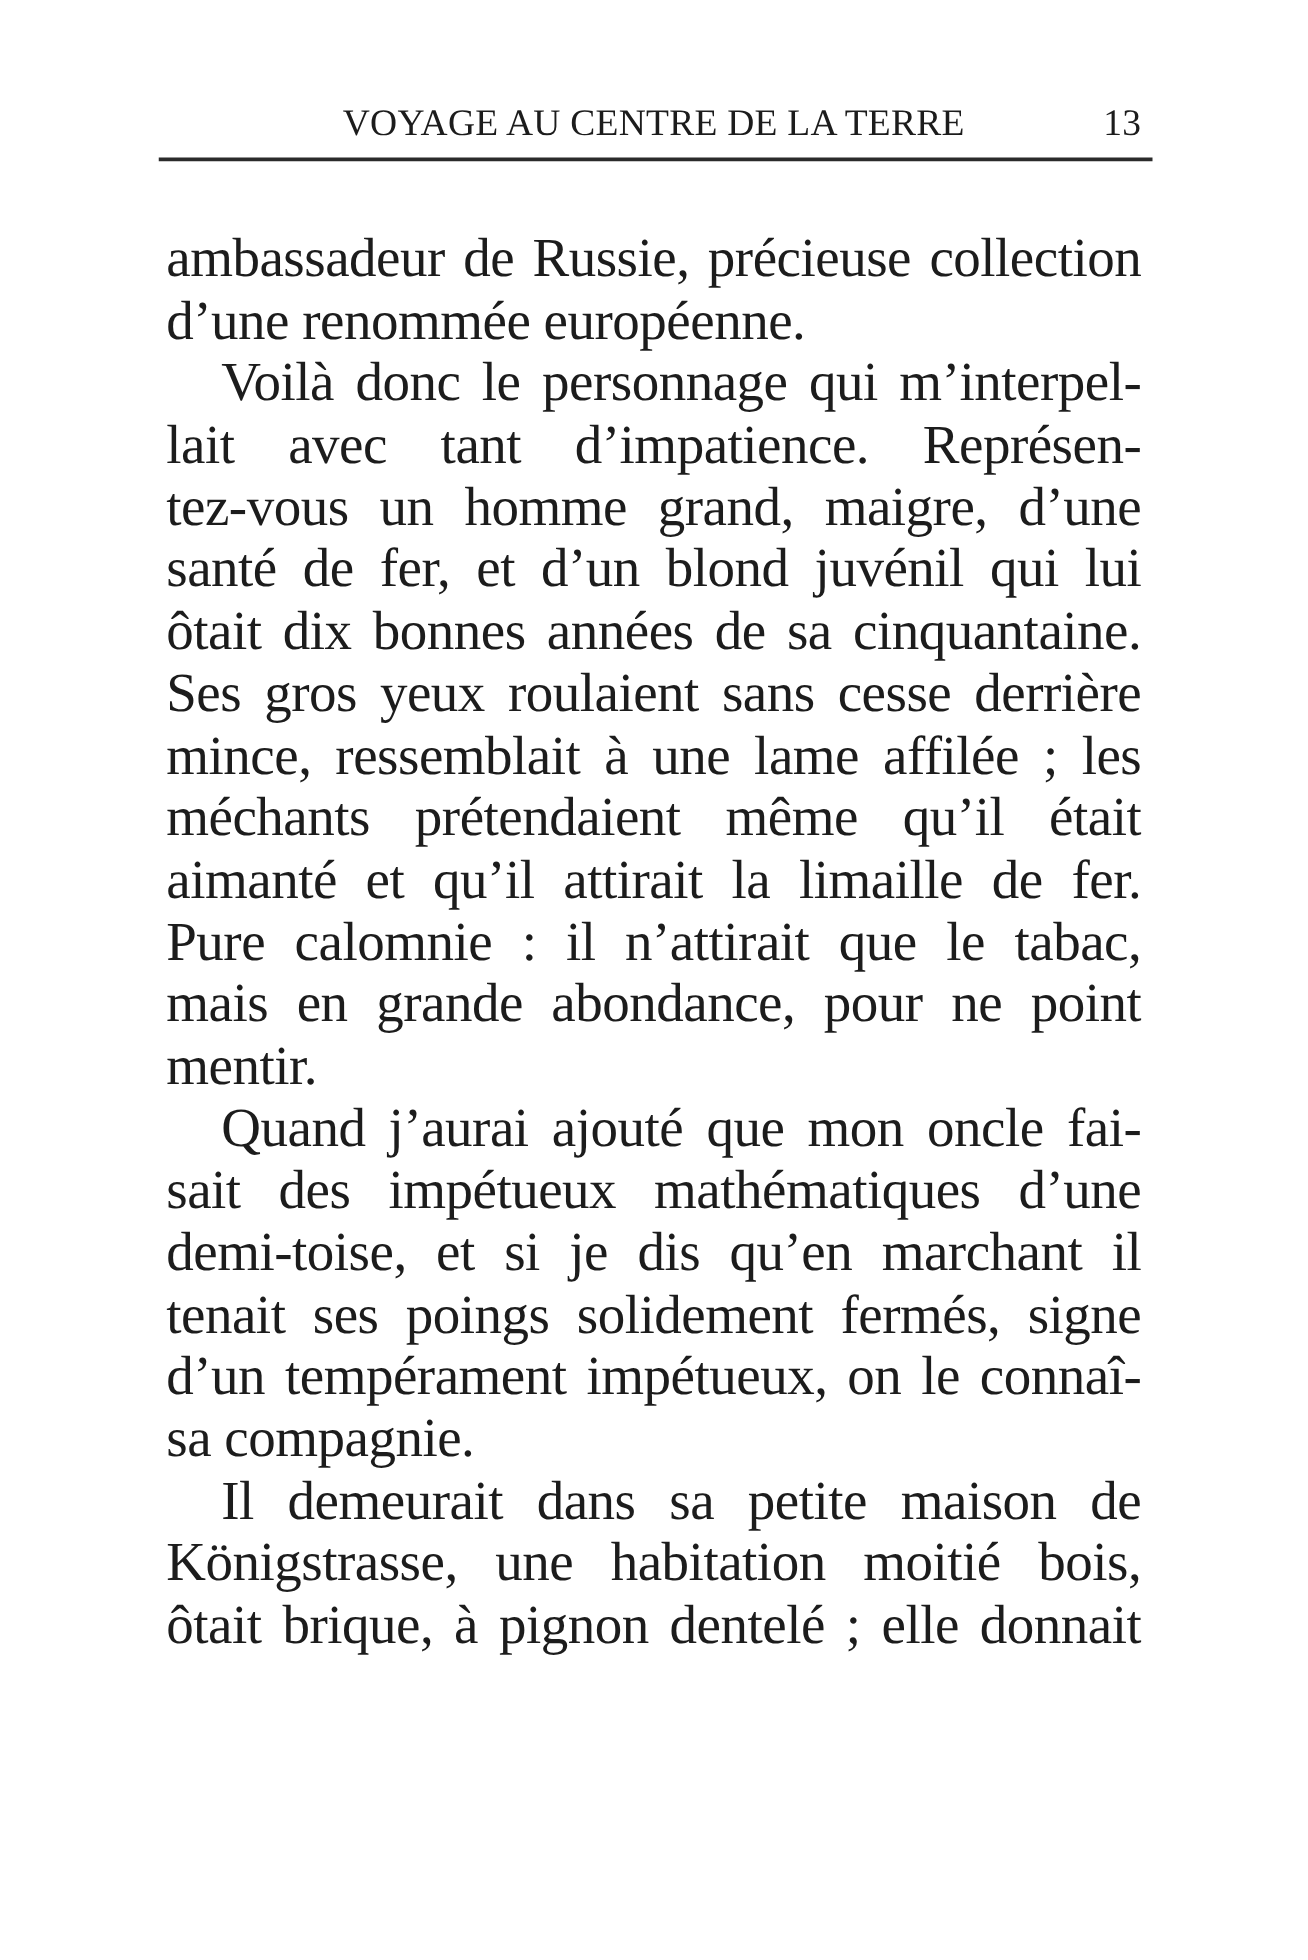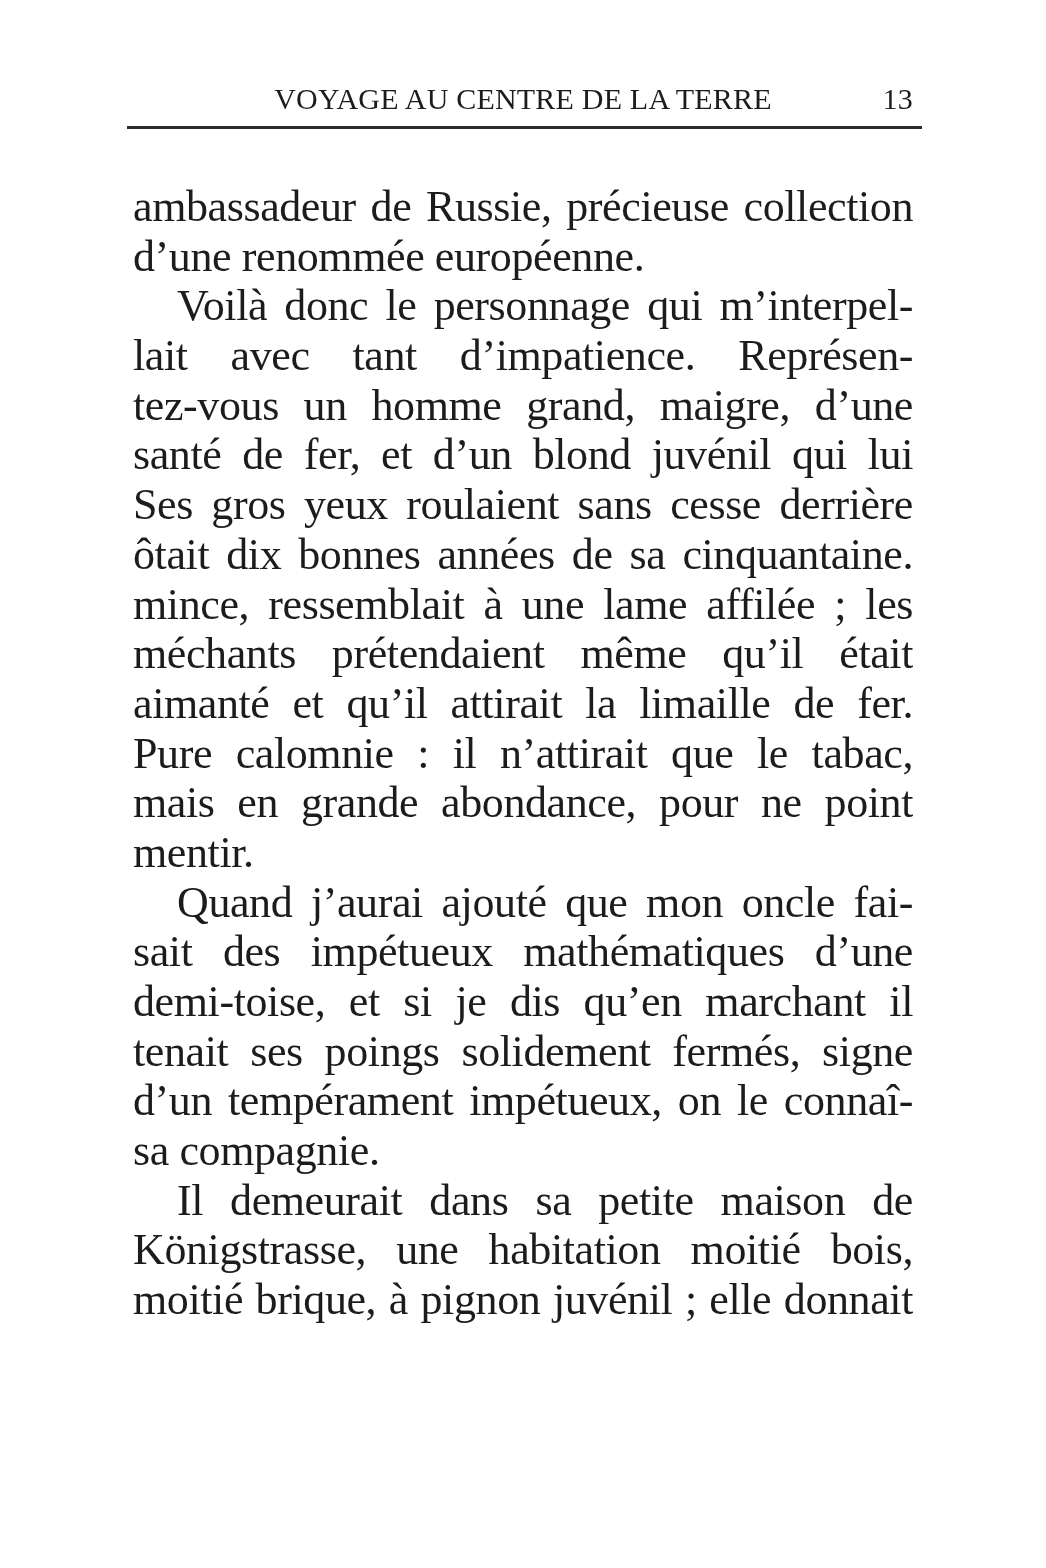--- a/index.html
+++ b/index.html
@@ -73,31 +73,31 @@
     <span class="page-number">13</span>
   </div>
   <div class="header-rule"></div>
   <div class="body-text">
       <div class="line">ambassadeur de Russie, précieuse collection</div>
       <div class="line end">d’une renommée européenne.</div>
       <div class="line indent">Voilà donc le personnage qui m’interpel-</div>
       <div class="line">lait avec tant d’impatience. Représen-</div>
       <div class="line">tez-vous un homme grand, maigre, d’une</div>
       <div class="line">santé de fer, et d’un blond juvénil qui lui</div>
+      <div class="line">ôtait dix bonnes années de sa cinquantaine.</div>
       <div class="line">Ses gros yeux roulaient sans cesse derrière</div>
-      <div class="line">ôtait dix bonnes années de sa cinquantaine.</div>
       <div class="line">mince, ressemblait à une lame affilée ; les</div>
       <div class="line">méchants prétendaient même qu’il était</div>
       <div class="line">aimanté et qu’il attirait la limaille de fer.</div>
       <div class="line">Pure calomnie : il n’attirait que le tabac,</div>
       <div class="line">mais en grande abondance, pour ne point</div>
       <div class="line end">mentir.</div>
       <div class="line indent">Quand j’aurai ajouté que mon oncle fai-</div>
       <div class="line">sait des impétueux mathématiques d’une</div>
       <div class="line">demi-toise, et si je dis qu’en marchant il</div>
       <div class="line">tenait ses poings solidement fermés, signe</div>
       <div class="line">d’un tempérament impétueux, on le connaî-</div>
       <div class="line end">sa compagnie.</div>
       <div class="line indent">Il demeurait dans sa petite maison de</div>
       <div class="line">Königstrasse, une habitation moitié bois,</div>
-      <div class="line">moitié brique, à pignon juvénil ; elle donnait</div>
+      <div class="line">ôtait brique, à pignon dentelé ; elle donnait</div>
     </div>
 </div>
 
 </body></html>

